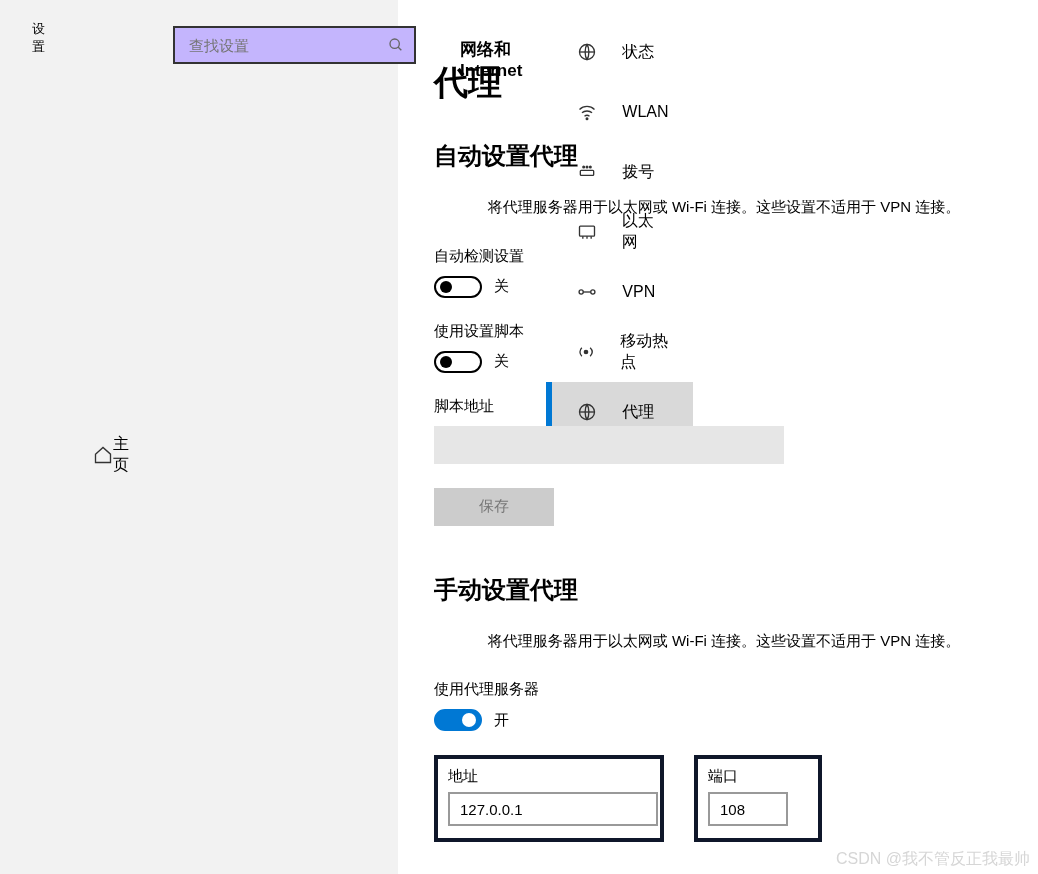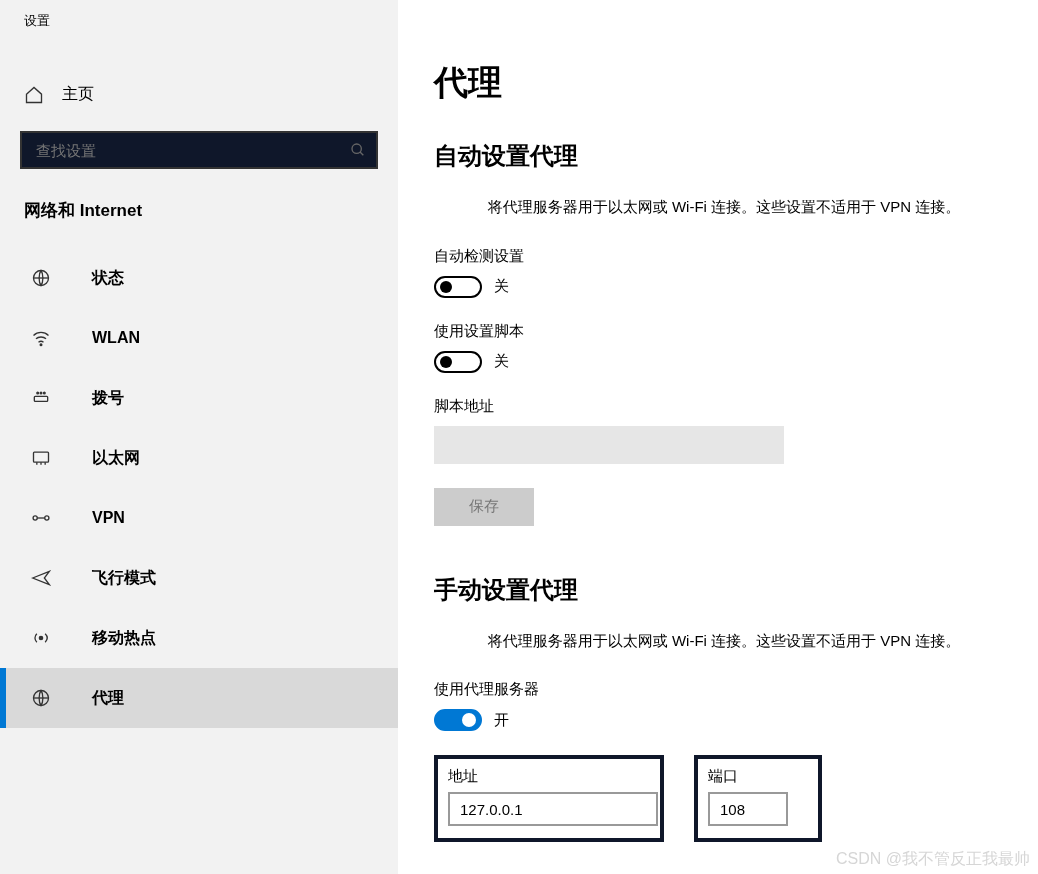--- a/index.html
+++ b/index.html
@@ -10,71 +10,70 @@
       background: #fff;
       width: 1038px;
       height: 874px;
       overflow: hidden;
       position: relative;
     }
     .layout { display: flex; height: 100%; }
     .sidebar {
       width: 398px;
       background: #f2f2f2;
-      padding: 0;
+      padding: 8px;
       display: flex;
-      flex-direction: column;
+      flex-direction: row;
     }
     .app-title {
       padding: 12px 24px 10px 24px;
       font-size: 13px;
     }
     .home-row {
       display: flex;
       align-items: center;
-      gap: 18px;
+      gap: 0;
       padding: 16px 24px 8px 24px;
       margin-top: 28px;
       cursor: pointer;
     }
     .home-row .label { font-size: 16px; }
     .search-wrap {
       margin: 18px 20px 0 20px;
       border: 2px solid #333;
       height: 38px;
       display: flex;
       align-items: center;
-      background: #0f172a;
+      background: #c4b5fd;
       padding: 0 10px 0 14px;
     }
     .search-wrap input {
       flex: 1;
       border: none;
       background: transparent;
       outline: none;
       font-size: 15px;
       color: #666;
     }
     .search-wrap .si { color: #555; }
     .category-heading {
       padding: 30px 24px 12px 24px;
       font-size: 17px;
       font-weight: 700;
     }
     .nav-list { margin-top: 14px; }
     .nav-item {
       display: flex;
       align-items: center;
-      gap: 40px;
+      gap: 24px;
       padding: 0 24px;
       height: 60px;
       cursor: pointer;
       font-size: 16px;
       border-left: 6px solid transparent;
-      font-weight: bold;
     }
     .nav-item.selected {
       background: #d9d9d9;
       border-left: 6px solid #0078d4;
     }
     .nav-item .ic { width: 22px; display:flex; justify-content:center; color:#333; }
     .main {
       flex: 1;
       padding: 60px 0 0 36px;
       position: relative;
@@ -108,21 +107,21 @@
       left: auto; right: 4px;
       width: 14px; height: 14px; top: 2px;
     }
     .toggle-state { font-size: 15px; }
     .text-input-disabled {
       width: 350px; height: 38px;
       background: #e6e6e6;
       margin-bottom: 24px;
     }
     .save-btn {
-      width: 100px; height: 38px;
+      width: 120px; height: 38px;
       background: #ccc;
       color: #777;
       border: none;
       font-size: 15px;
       cursor: default;
       margin-bottom: 48px;
     }
     .field-group-row { display: flex; gap: 30px; align-items: flex-start; }
     .field-block { }
     .field-block .hl {
@@ -229,28 +228,20 @@
               <circle cx="5" cy="12" r="2.5"></circle>
               <circle cx="19" cy="12" r="2.5"></circle>
               <line x1="7.5" y1="12" x2="16.5" y2="12"></line>
             </svg>
         </span>
         <span>VPN</span>
       </div>
       <div class="nav-item">
         <span class="ic">
           <svg width="20" height="20" viewBox="0 0 24 24" fill="none" stroke="#333" stroke-width="1.6">
-              <path d="M2 12 L22 4 L16 12 L22 20 Z"></path>
-            </svg>
-        </span>
-        <span>飞行模式</span>
-      </div>
-      <div class="nav-item">
-        <span class="ic">
-          <svg width="20" height="20" viewBox="0 0 24 24" fill="none" stroke="#333" stroke-width="1.6">
               <circle cx="12" cy="12" r="2" fill="#333"></circle>
               <path d="M7 7 C4 10 4 14 7 17"></path>
               <path d="M17 7 C20 10 20 14 17 17"></path>
             </svg>
         </span>
         <span>移动热点</span>
       </div>
       <div class="nav-item selected">
         <span class="ic">
           <svg width="20" height="20" viewBox="0 0 24 24" fill="none" stroke="#333" stroke-width="1.6">

